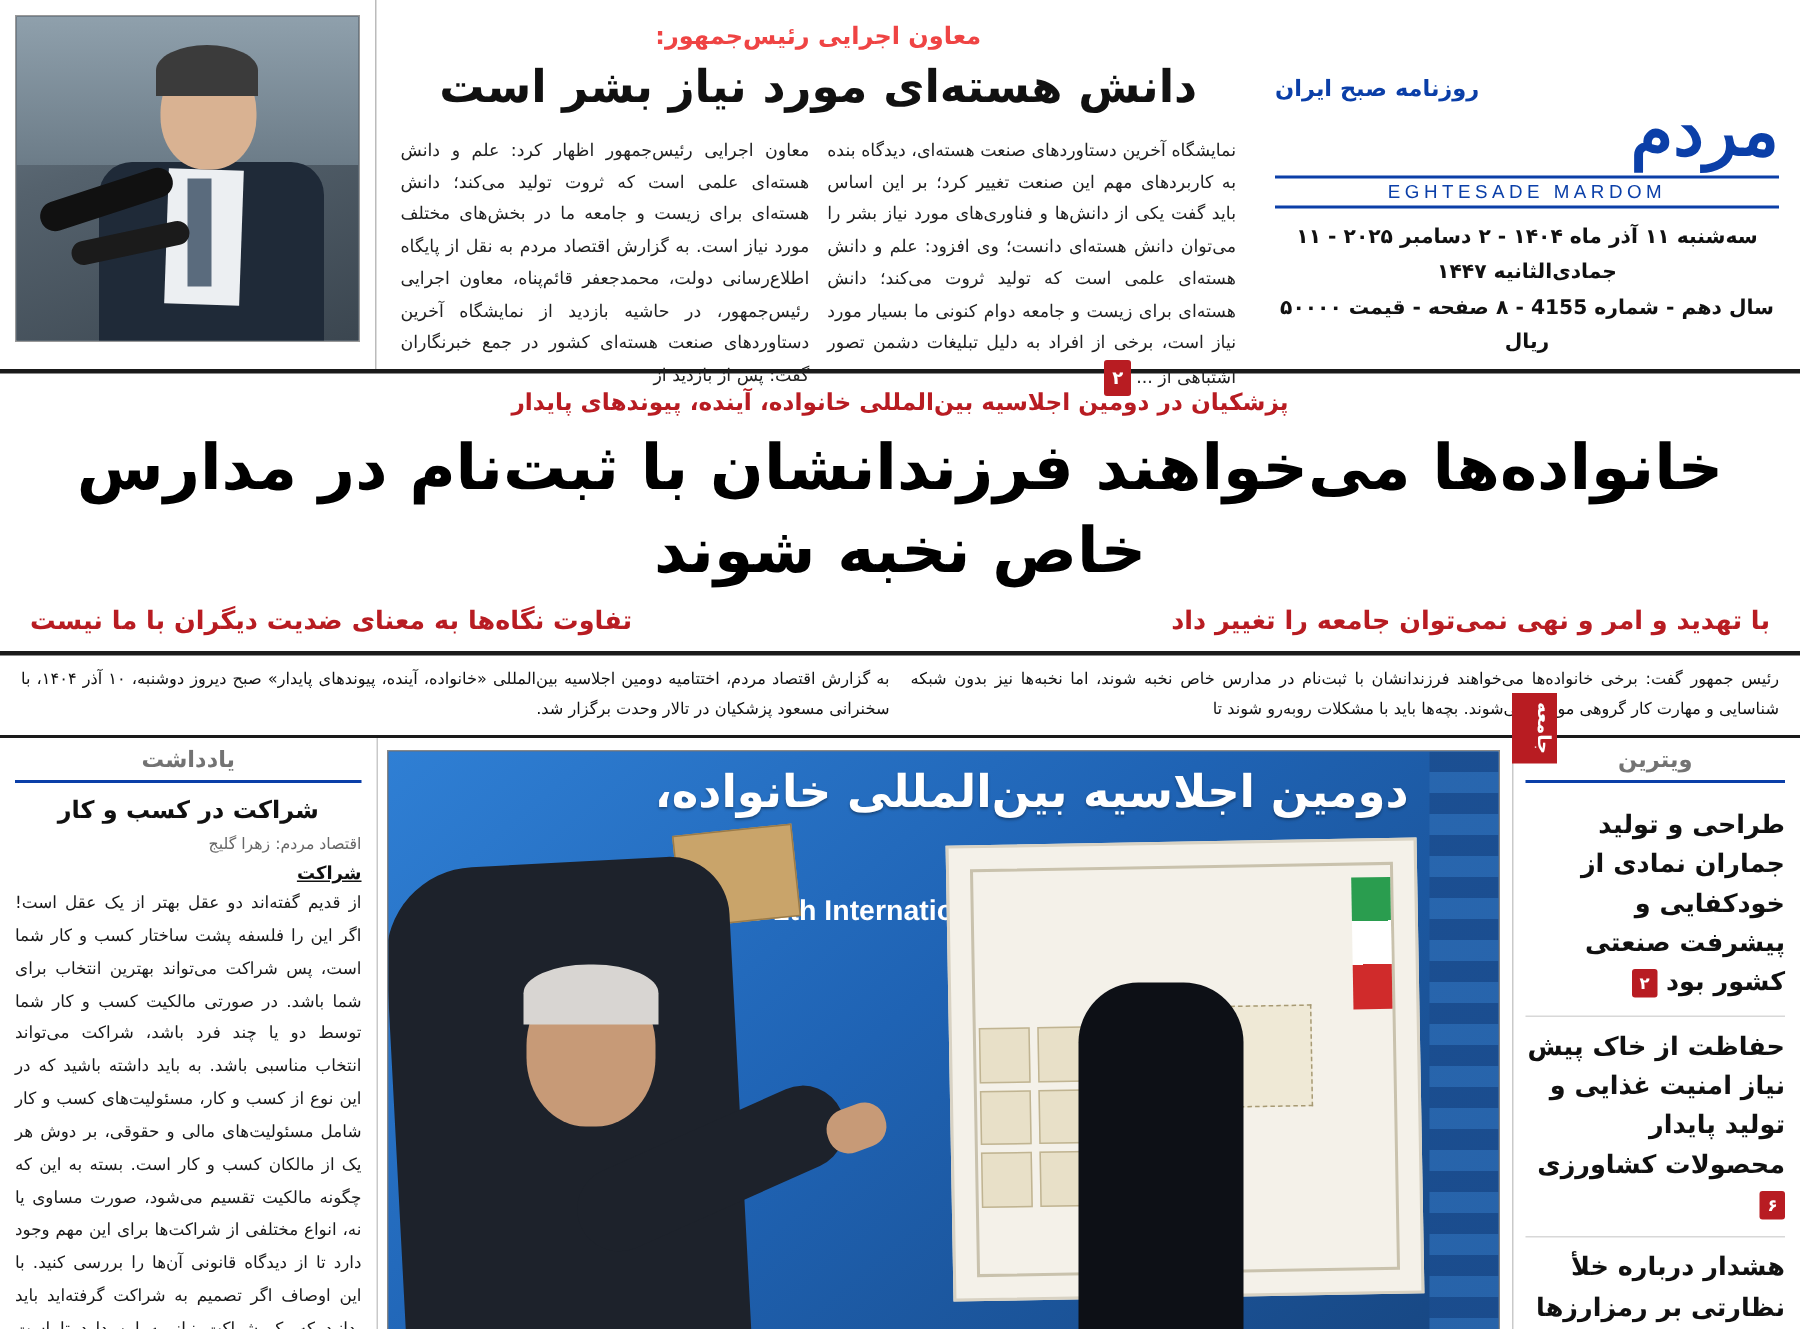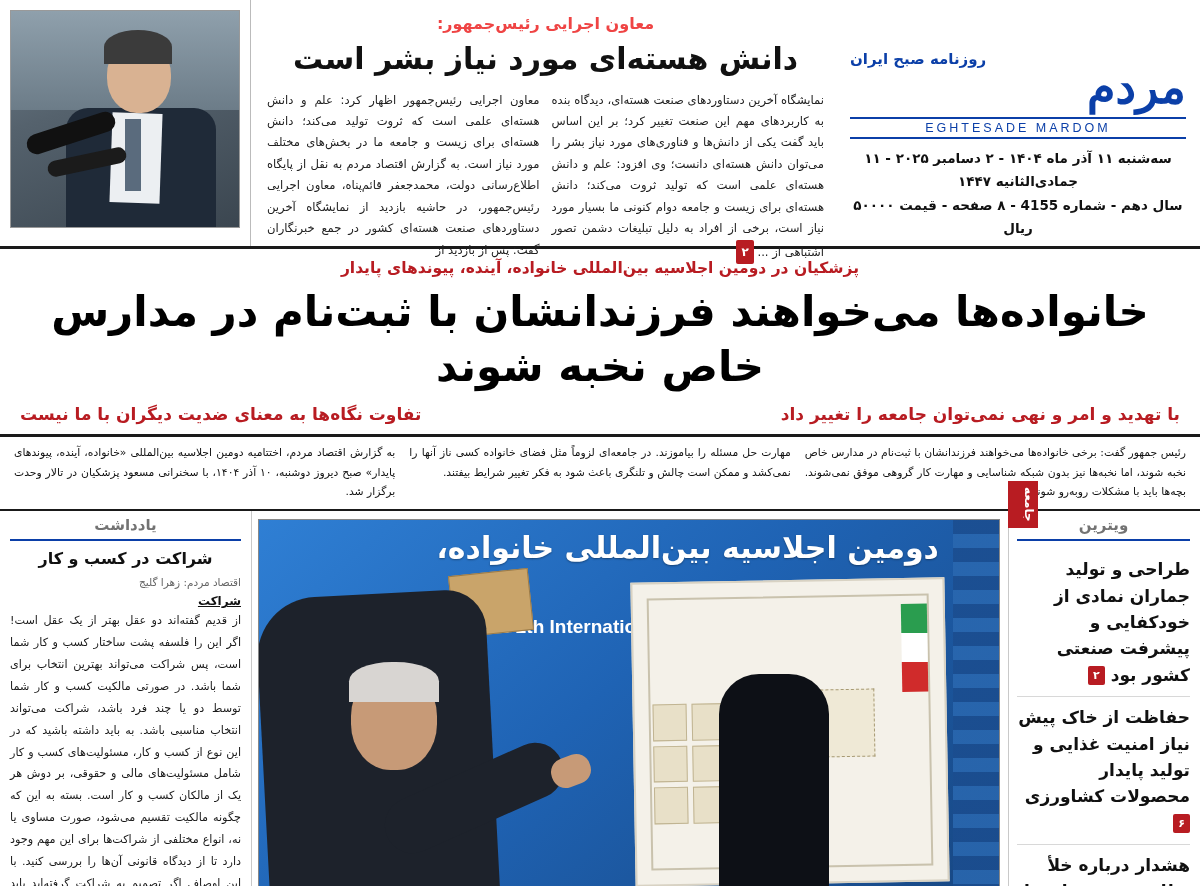--- a/index.html
+++ b/index.html
@@ -166,21 +166,20 @@
     <div class="band-kicker">پزشکیان در دومین اجلاسیه بین‌المللی خانواده، آینده، پیوندهای پایدار</div>
     <div class="band-head">خانواده‌ها می‌خواهند فرزندانشان با ثبت‌نام در مدارس خاص نخبه شوند</div>
     <div class="band-subrow">
       <div class="band-sub">با تهدید و امر و نهی نمی‌توان جامعه را تغییر داد</div>
       <div class="band-sub">تفاوت نگاه‌ها به معنای ضدیت دیگران با ما نیست</div>
     </div>
   </div>
 
   <div style="display:flex;gap:14px;padding:6px 14px 8px;border-bottom:2px solid #1a1a1a;position:relative;">
     <div style="flex:1;font-size:10.8px;line-height:1.8;text-align:justify;">رئیس جمهور گفت: برخی خانواده‌ها می‌خواهند فرزندانشان با ثبت‌نام در مدارس خاص نخبه شوند، اما نخبه‌ها نیز بدون شبکه شناسایی و مهارت کار گروهی موفق نمی‌شوند. بچه‌ها باید با مشکلات روبه‌رو شوند تا</div>
-    <div style="flex:1;font-size:10.8px;line-height:1.8;text-align:justify;">مهارت حل مسئله را بیاموزند. در جامعه‌ای لزوماً مثل فضای خانواده کسی ناز آنها را نمی‌کشد و ممکن است چالش و تلنگری باعث شود به فکر تغییر شرایط بیفتند.</div>
     <div style="flex:1;font-size:10.8px;line-height:1.8;text-align:justify;">به گزارش اقتصاد مردم، اختتامیه دومین اجلاسیه بین‌المللی «خانواده، آینده، پیوندهای پایدار» صبح دیروز دوشنبه، ۱۰ آذر ۱۴۰۴، با سخنرانی مسعود پزشکیان در تالار وحدت برگزار شد.</div>
   </div>
 
   <div class="body-row">
 
     <div class="col-right">
       <div class="sec-title">ویترین</div>
       <div class="vitrin-item">
         <span>طراحی و تولید جماران نمادی از خودکفایی و پیشرفت صنعتی کشور بود</span>
         <span class="pg-badge">۲</span>

